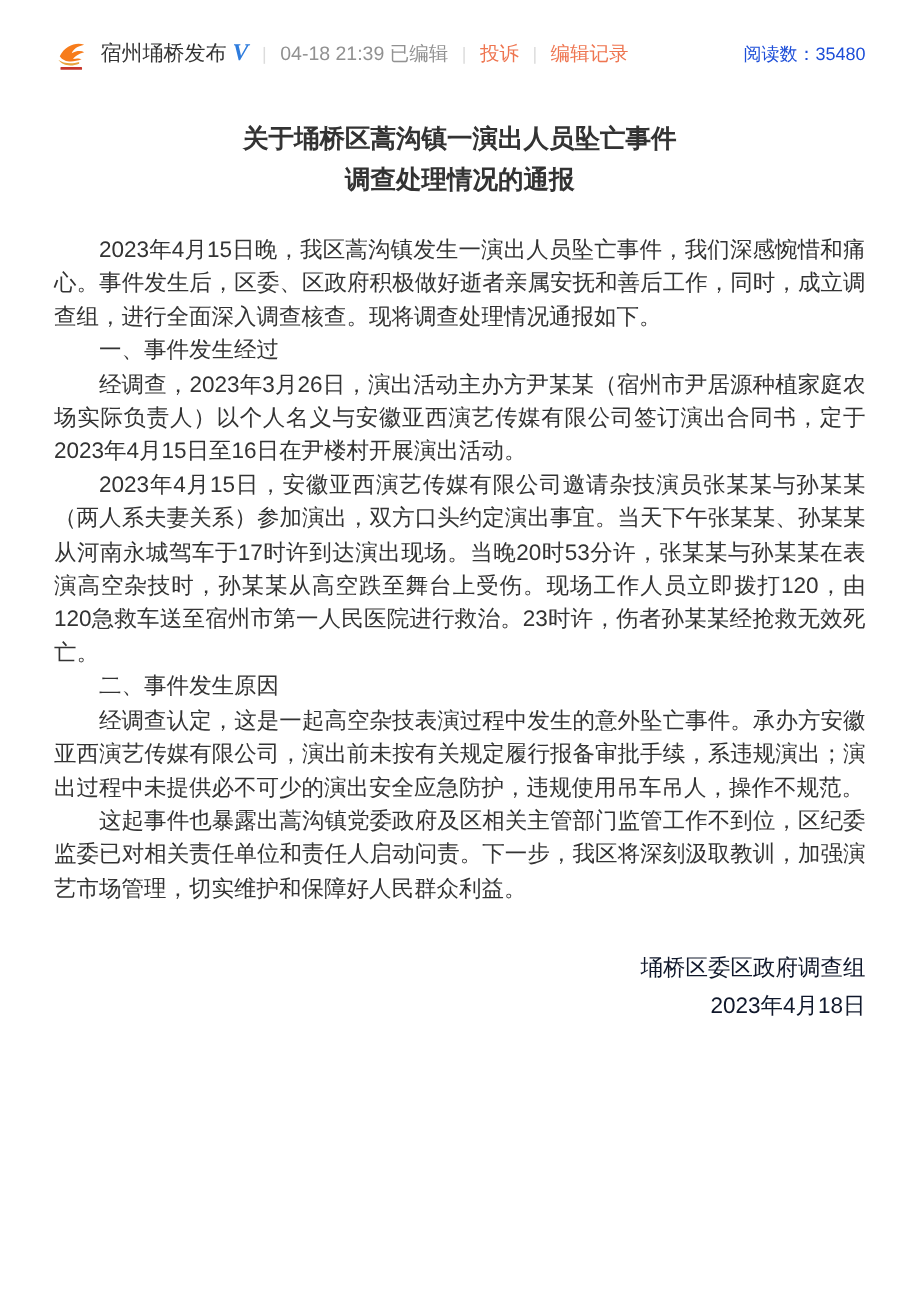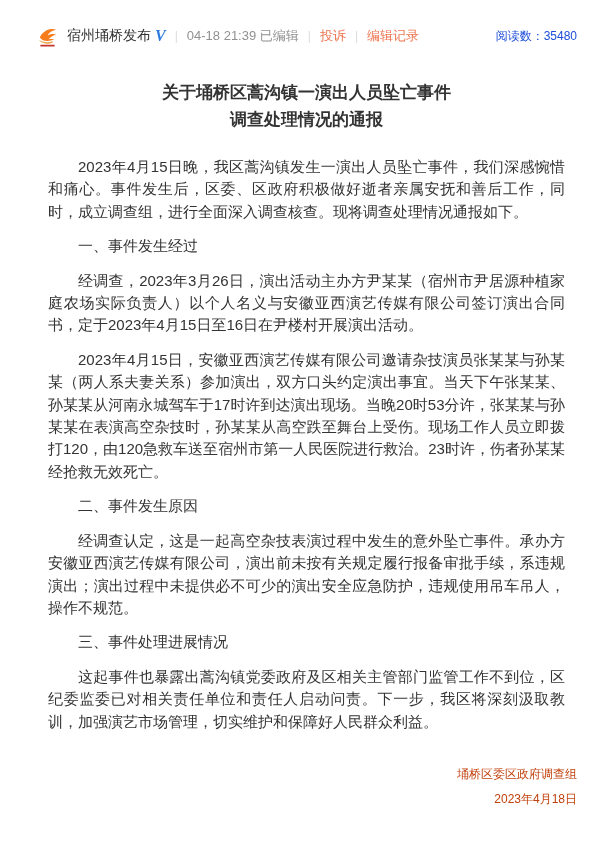--- a/index.html
+++ b/index.html
@@ -62,28 +62,28 @@
     line-height: 27px;
     color: #333333;
   }
   .article-body {
     margin-top: 23px;
     font-size: 15px;
     line-height: 22.4px;
     text-align: justify;
     color: #333333;
   }
-  .article-body p { margin: 12px; text-indent: 2em; }
+  .article-body p { margin: 0; text-indent: 2em; }
 
   .signature {
     margin-top: 29px;
     text-align: right;
-    font-size: 12px;
+    font-size: 15px;
     line-height: 25px;
-    color: #c2410c;
+    color: #0f172a;
   }
 </style>
 </head>
 <body>
 
 <div class="page">
 
 
   <div class="byline">
     <span class="avatar">
@@ -111,21 +111,20 @@
       <div>调查处理情况的通报</div>
     </div>
 
     <div class="article-body">
       <p>2023年4月15日晚，我区蒿沟镇发生一演出人员坠亡事件，我们深感惋惜和痛心。事件发生后，区委、区政府积极做好逝者亲属安抚和善后工作，同时，成立调查组，进行全面深入调查核查。现将调查处理情况通报如下。</p>
       <p>一、事件发生经过</p>
       <p>经调查，2023年3月26日，演出活动主办方尹某某（宿州市尹居源种植家庭农场实际负责人）以个人名义与安徽亚西演艺传媒有限公司签订演出合同书，定于2023年4月15日至16日在尹楼村开展演出活动。</p>
       <p>2023年4月15日，安徽亚西演艺传媒有限公司邀请杂技演员张某某与孙某某（两人系夫妻关系）参加演出，双方口头约定演出事宜。当天下午张某某、孙某某从河南永城驾车于17时许到达演出现场。当晚20时53分许，张某某与孙某某在表演高空杂技时，孙某某从高空跌至舞台上受伤。现场工作人员立即拨打120，由120急救车送至宿州市第一人民医院进行救治。23时许，伤者孙某某经抢救无效死亡。</p>
       <p>二、事件发生原因</p>
       <p>经调查认定，这是一起高空杂技表演过程中发生的意外坠亡事件。承办方安徽亚西演艺传媒有限公司，演出前未按有关规定履行报备审批手续，系违规演出；演出过程中未提供必不可少的演出安全应急防护，违规使用吊车吊人，操作不规范。</p>
-      <p>三、事件处理进展情况</p>
       <p>这起事件也暴露出蒿沟镇党委政府及区相关主管部门监管工作不到位，区纪委监委已对相关责任单位和责任人启动问责。下一步，我区将深刻汲取教训，加强演艺市场管理，切实维护和保障好人民群众利益。</p>
     </div>
 
     <div class="signature">
       <div>埇桥区委区政府调查组</div>
       <div>2023年4月18日</div>
     </div>
 
   </div>
 

